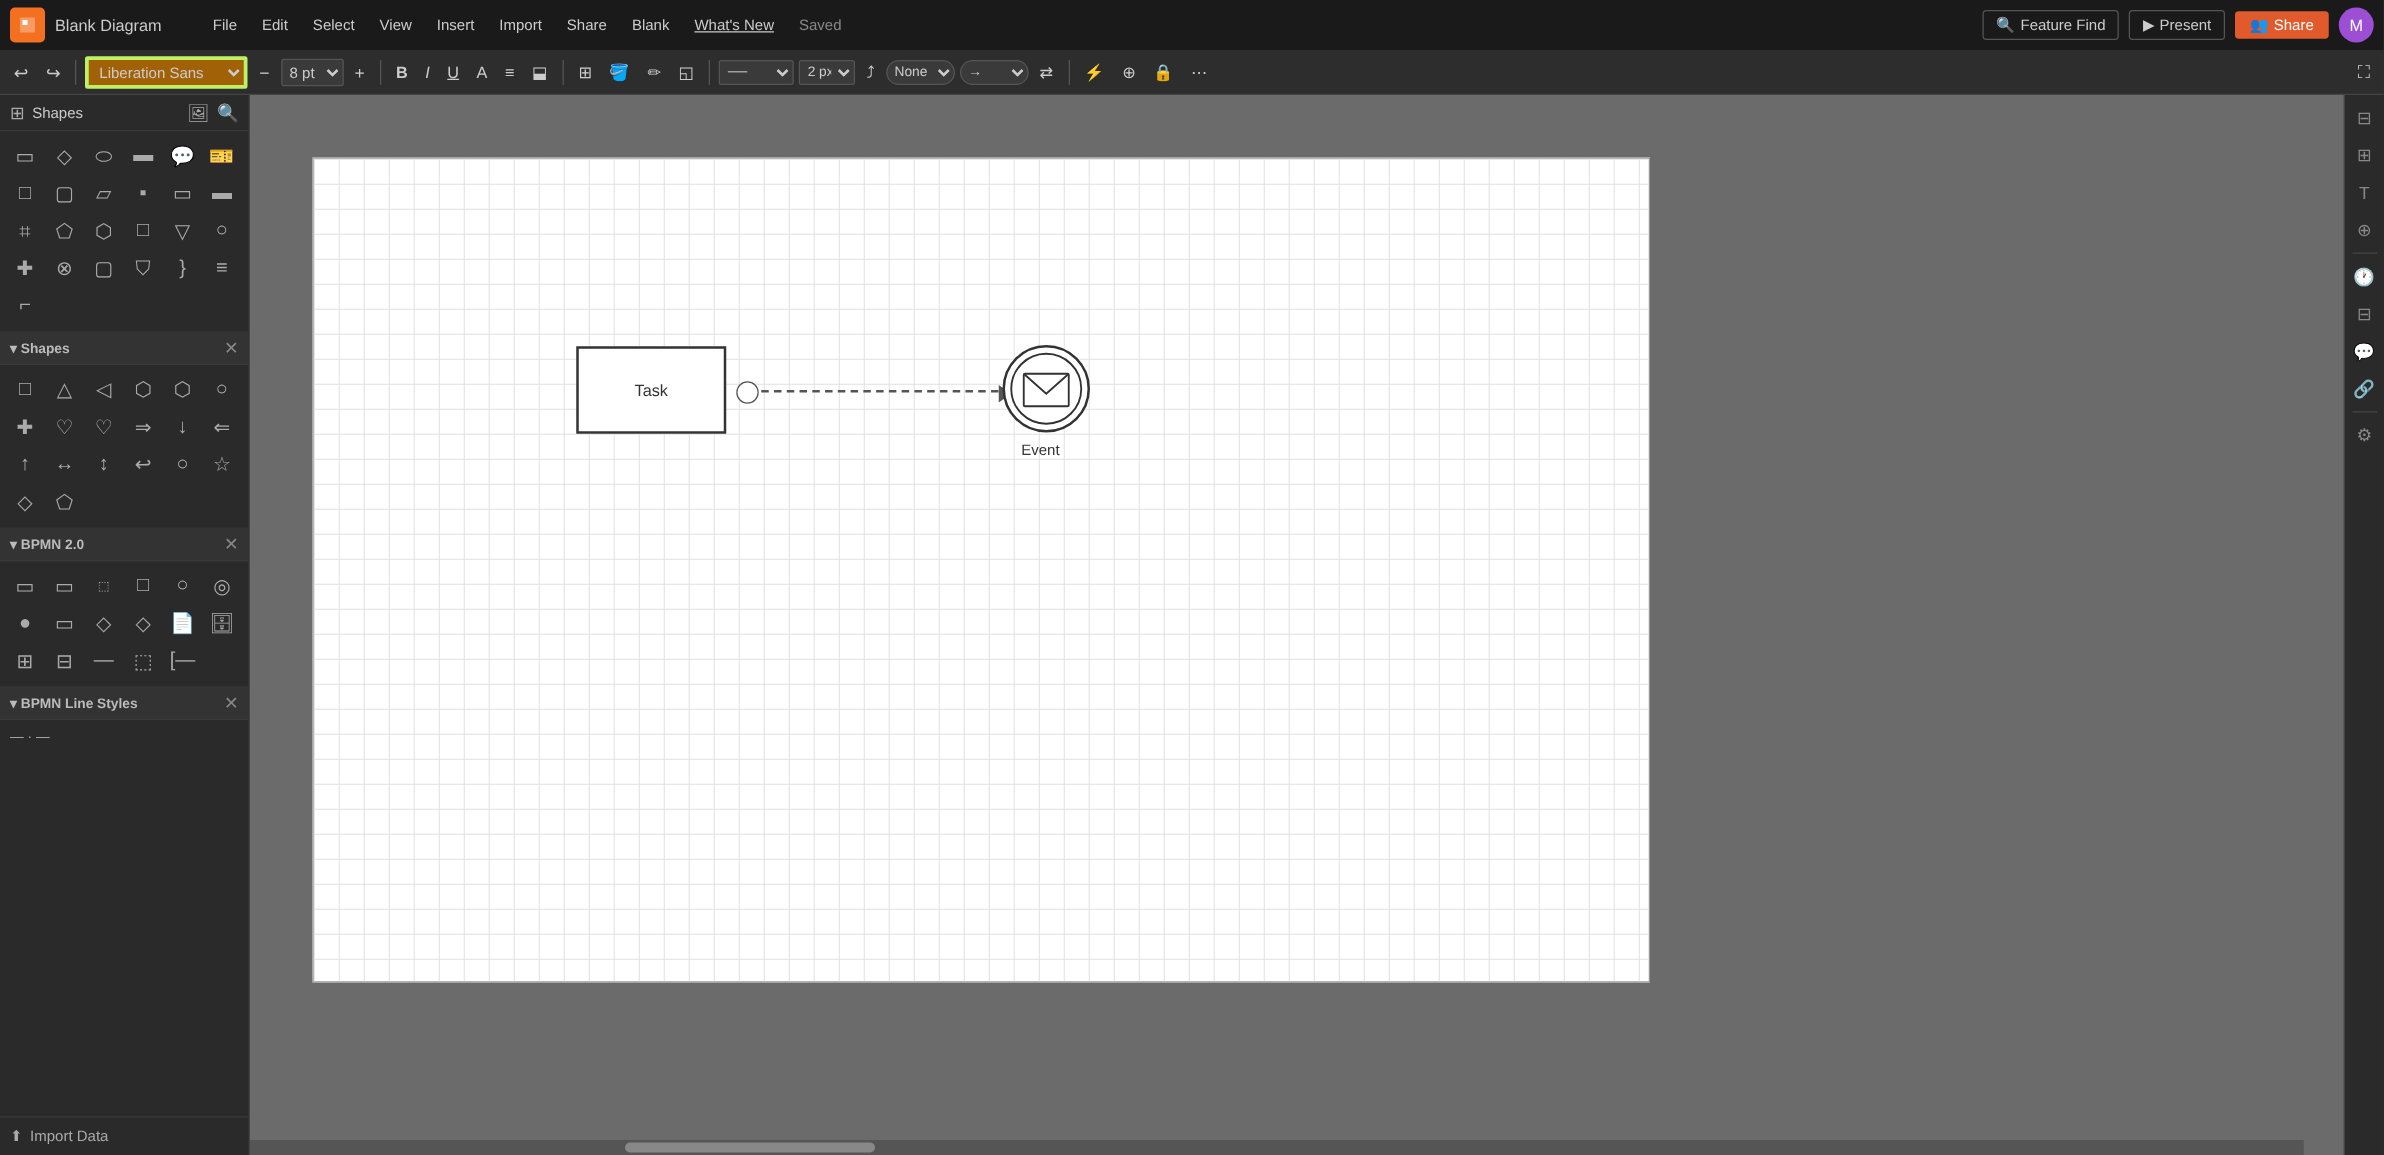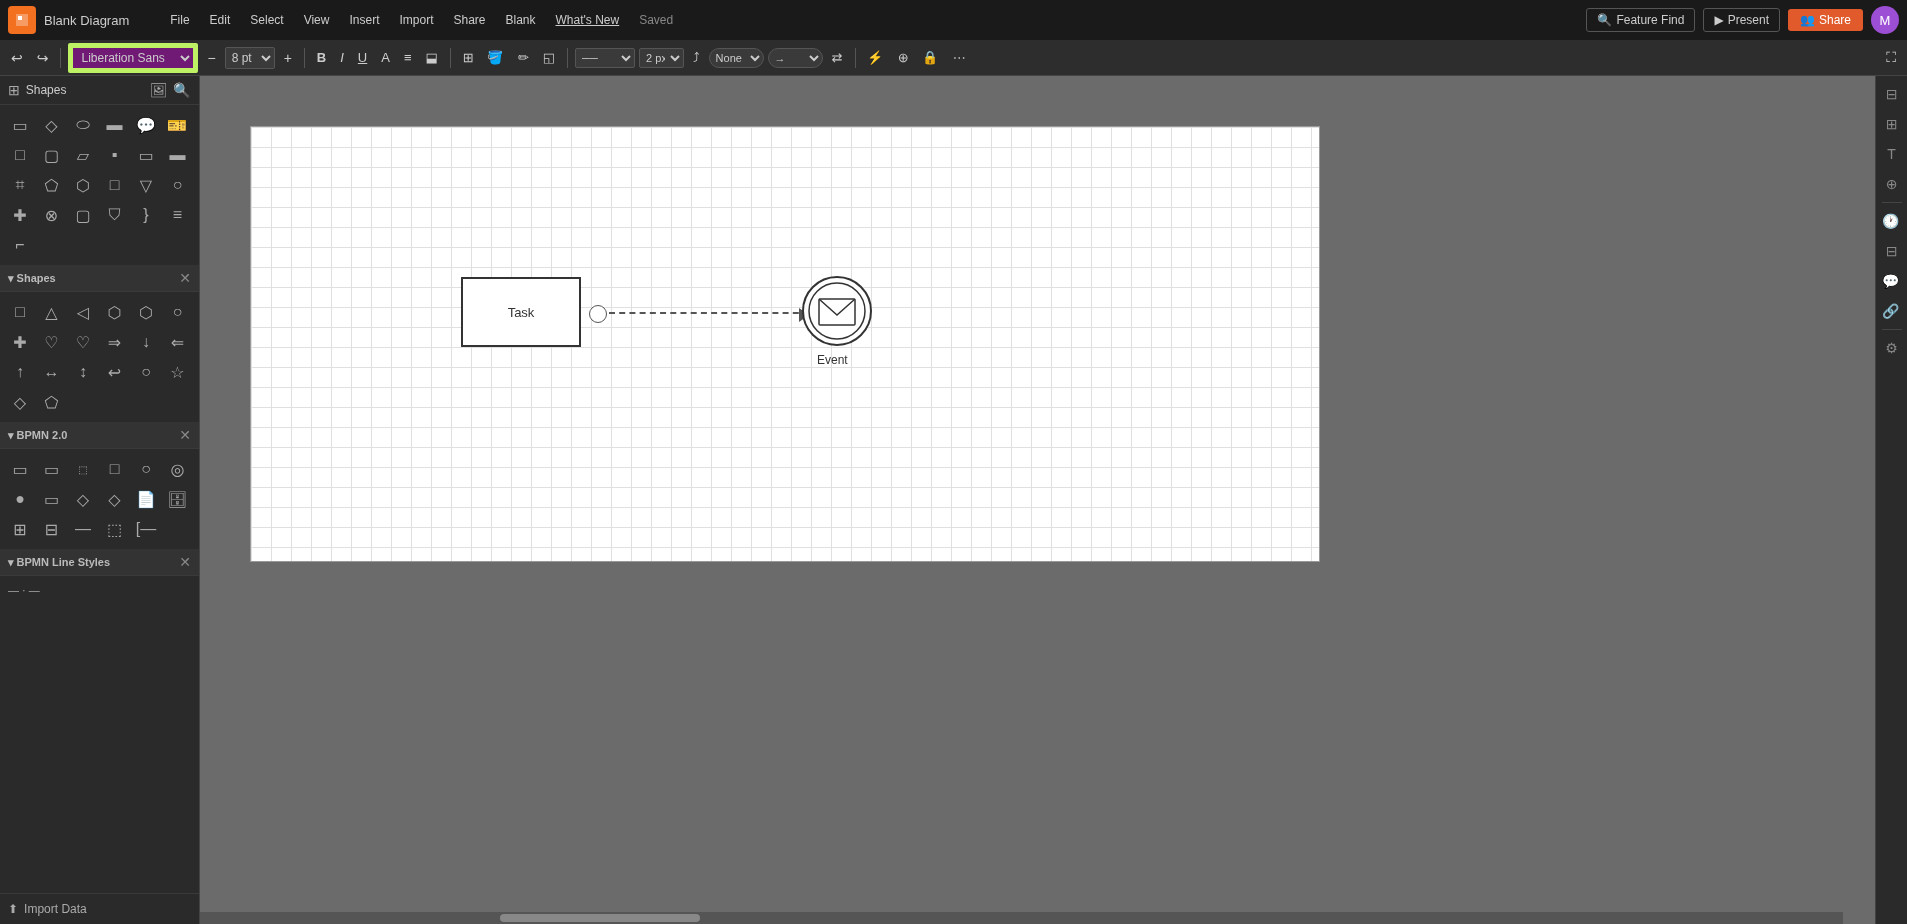--- a/index.html
+++ b/index.html
@@ -45,21 +45,21 @@
     #toolbar {
       display: flex; align-items: center; height: 36px;
       background: #2d2d2d; border-bottom: 1px solid #444; padding: 0 6px; gap: 4px;
     }
     .toolbar-btn {
       padding: 3px 5px; background: transparent; border: none; color: #ccc;
       cursor: pointer; font-size: 14px; border-radius: 2px; display: flex; align-items: center;
     }
     .toolbar-separator { width: 1px; height: 20px; background: #555; margin: 0 3px; }
     .font-family-select {
-      background: #701a75; border: 5px solid #bef264; color: #ccc;
+      background: #a16207; border: 3px solid #bef264; color: #ccc;
       padding: 2px 4px; font-size: 12px; border-radius: 2px; width: 130px;
     }
     .font-size-select {
       background: #3a3a3a; border: 1px solid #555; color: #ccc;
       padding: 2px 2px; font-size: 12px; border-radius: 2px; width: 50px;
     }
     .toolbar-icon-btn {
       padding: 3px 5px; background: transparent; border: none; color: #ccc;
       cursor: pointer; font-size: 13px; border-radius: 2px;
     }
@@ -112,21 +112,21 @@
       display: flex; align-items: center; gap: 6px; padding: 8px;
       border-top: 1px solid #3a3a3a; cursor: pointer; color: #aaa; font-size: 12px;
     }
 
     
     #canvas-area {
       flex: 1; background: #6b6b6b; position: relative; overflow: hidden;
     }
     #diagram-canvas {
       position: absolute; top: 50px; left: 50px;
-      width: 1070px; height: 436px; background: white;
+      width: 1070px; height: 660px; background: white;
       border: 1px solid #999;
     }
     .canvas-grid {
       width: 100%; height: 100%; position: relative;
       background-image:
         linear-gradient(to right, #e0e0e0 1px, transparent 1px),
         linear-gradient(to bottom, #e0e0e0 1px, transparent 1px);
       background-size: 20px 20px;
     }
 

